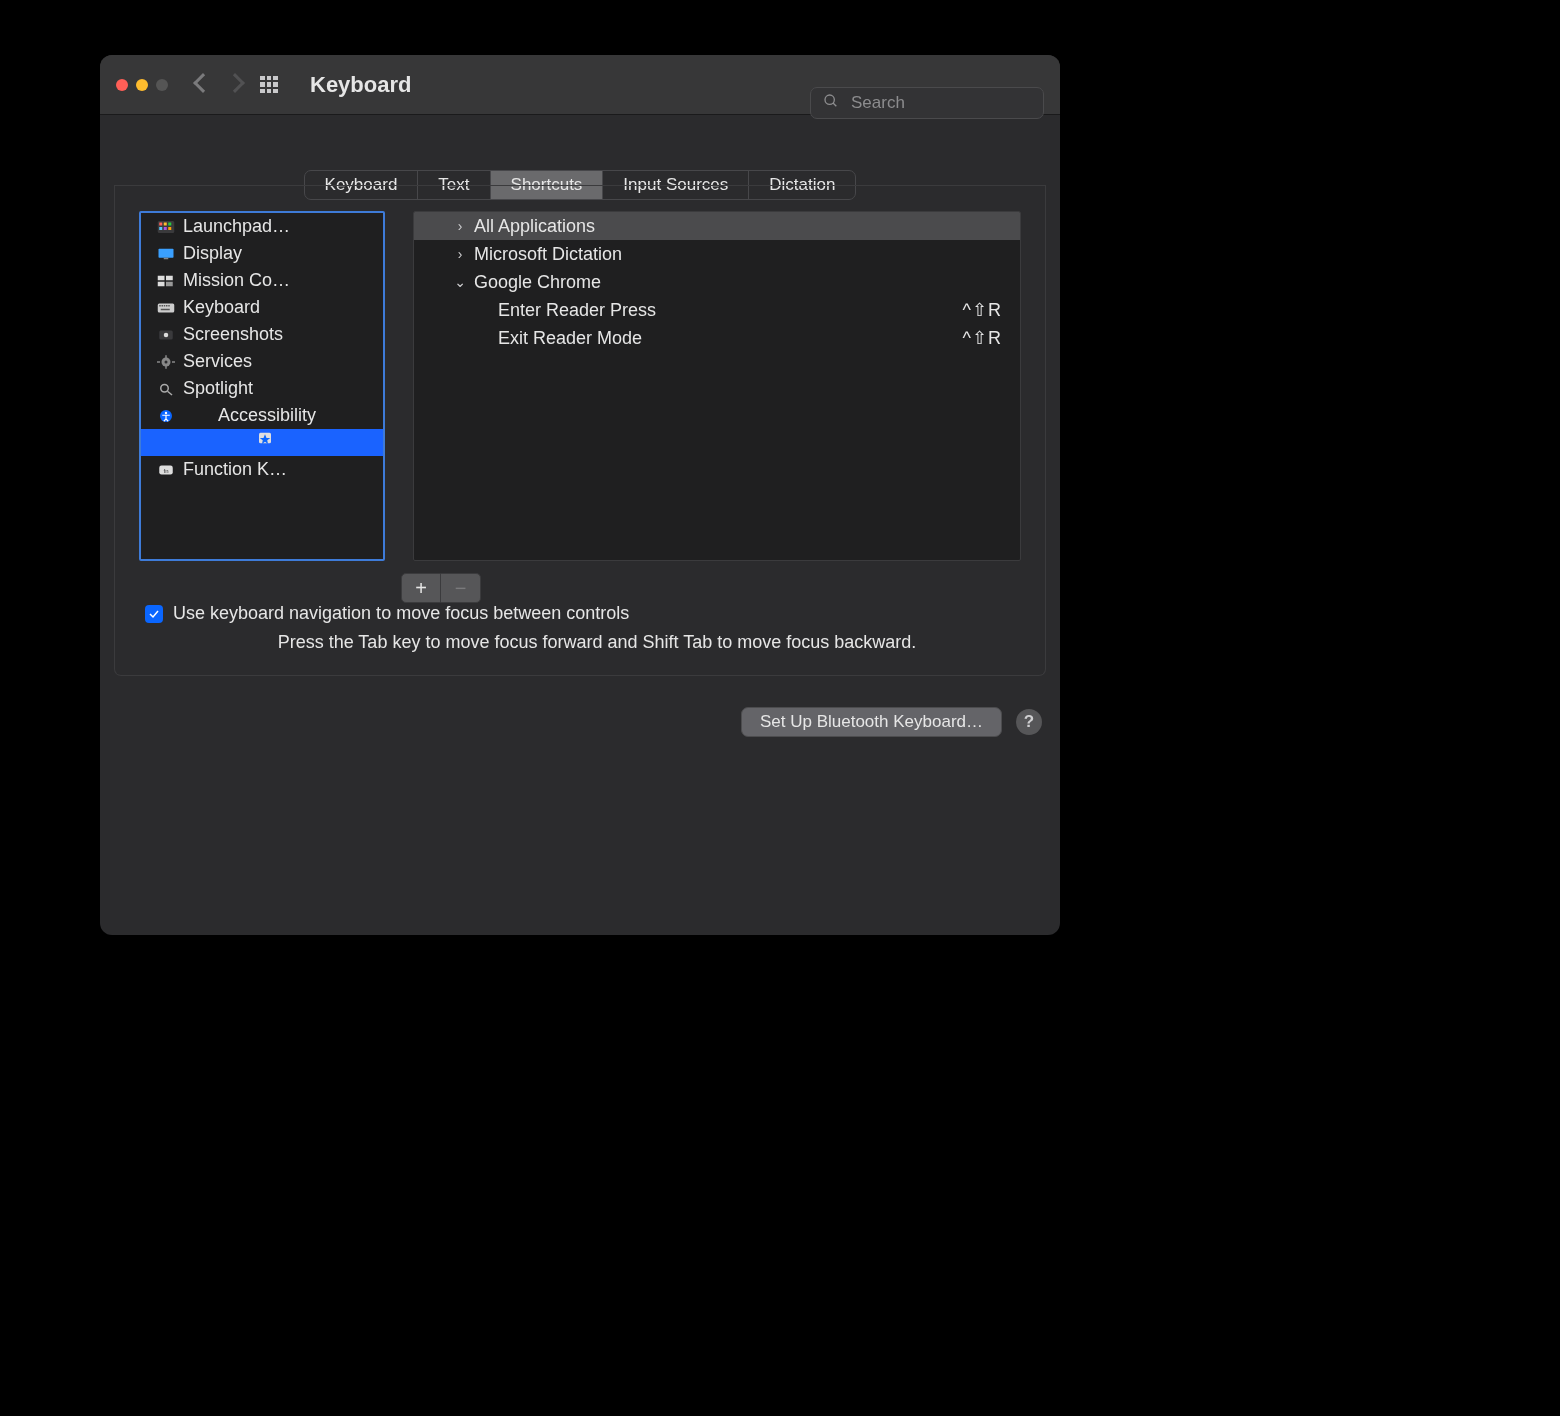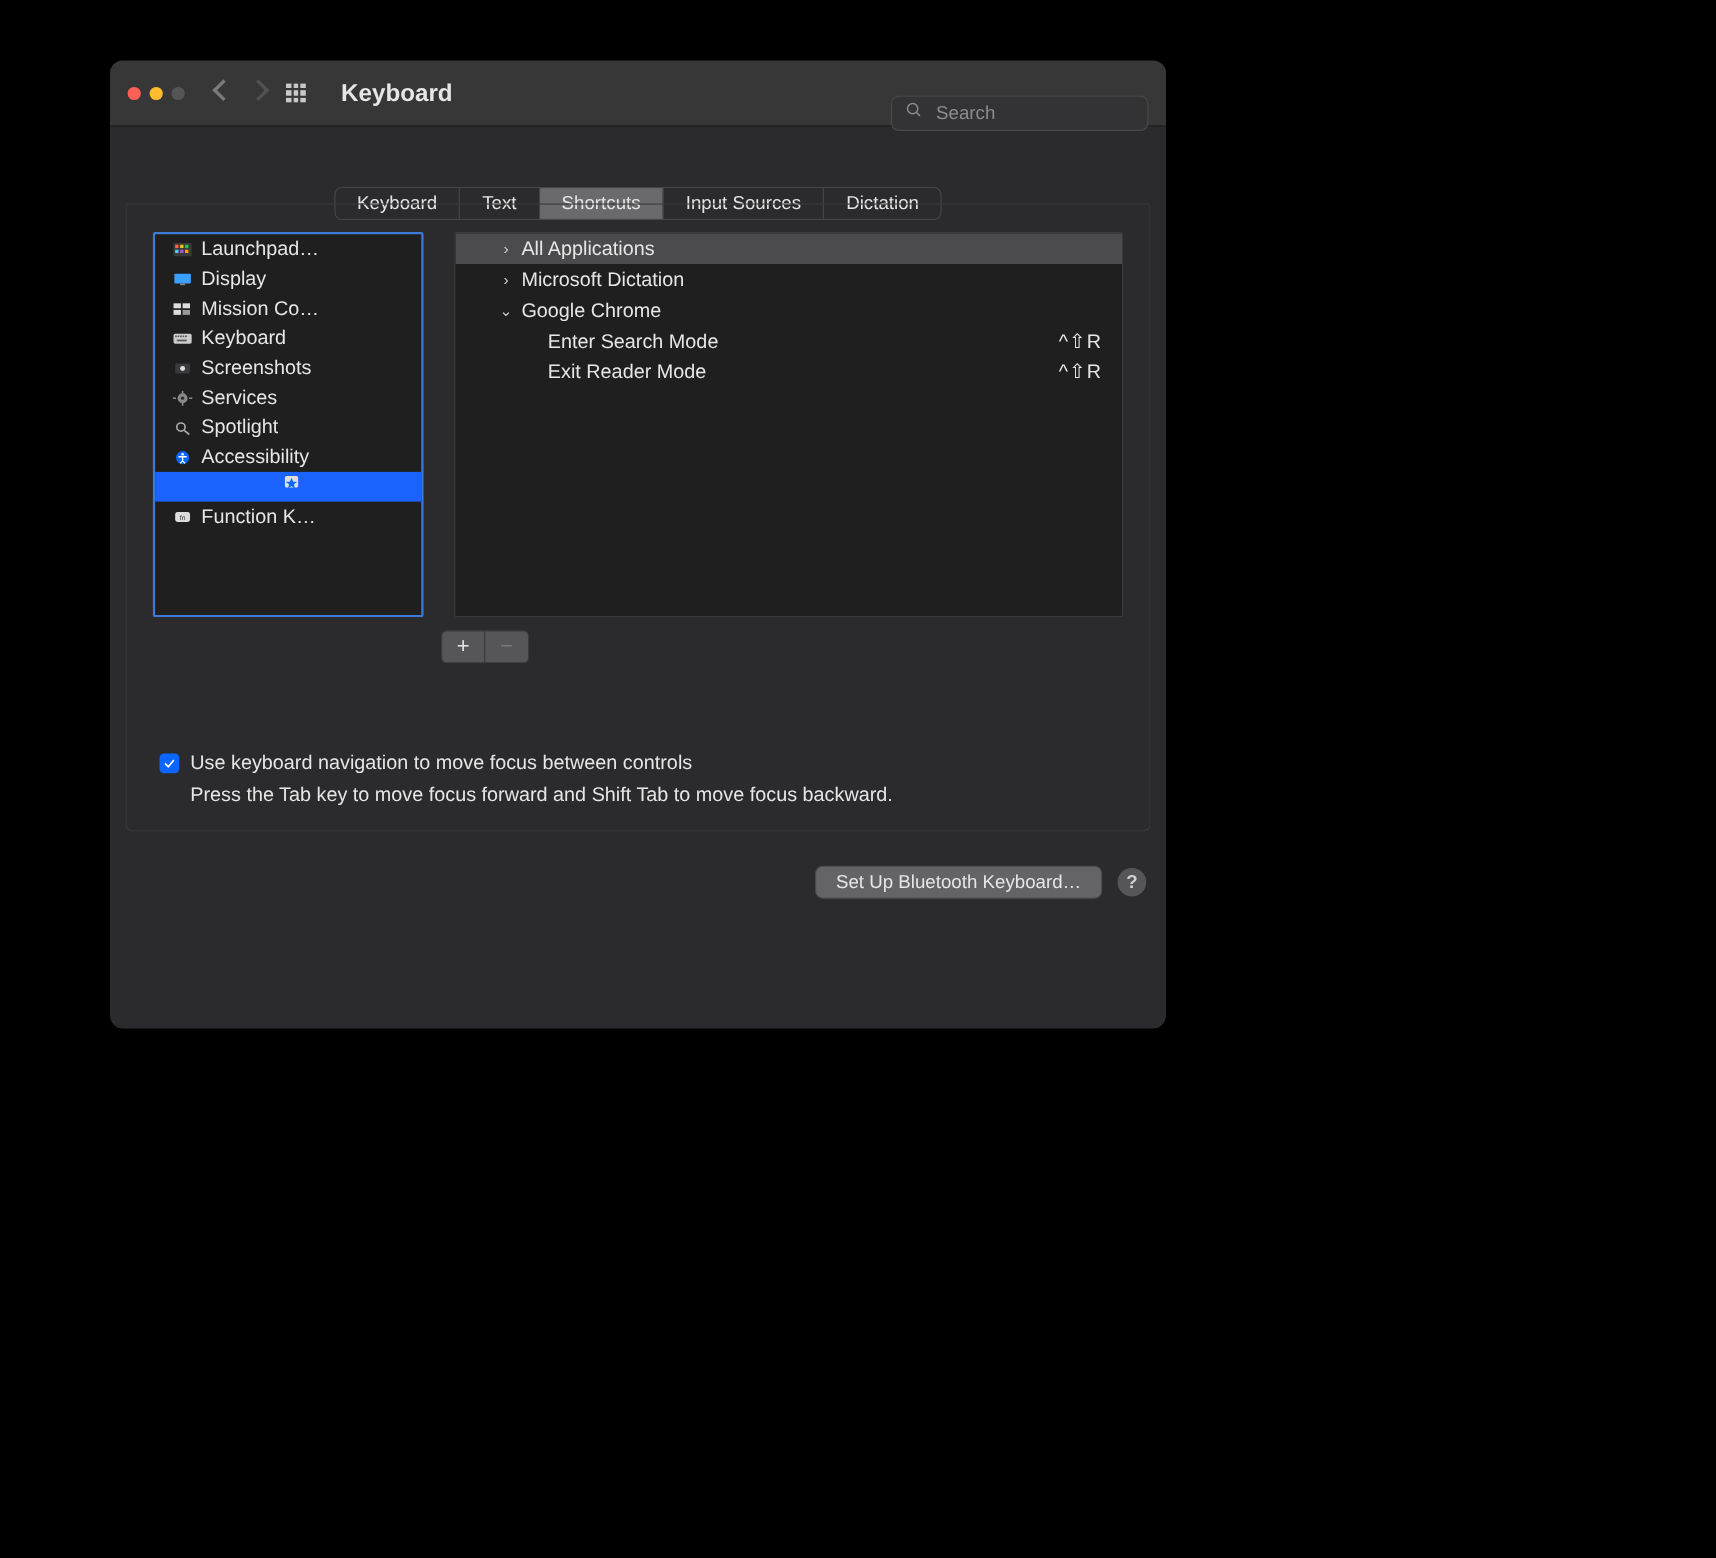--- a/index.html
+++ b/index.html
@@ -96,21 +96,21 @@
   .combo{margin-left:auto;font-size:18px;letter-spacing:1px;}
 
   .addrem{display:flex;margin-top:12px;margin-left:262px;}
   .sq{
     width:40px;height:30px;background:#565658;border:1px solid #3b3b3d;
     display:flex;align-items:center;justify-content:center;color:var(--text);font-size:20px;
   }
   .sq:first-child{border-radius:5px 0 0 5px;}
   .sq:last-child{border-radius:0 5px 5px 0;border-left:none;color:#7a7a7c;}
 
-  .foot{margin-top:80px;padding-left:6px;}
+  .foot{padding-left:6px;text-align:center;}
   .chkrow{display:flex;align-items:center;gap:10px;color:var(--text);font-size:18px;}
   .chk{
     width:18px;height:18px;border-radius:4px;background:#0a66ff;display:flex;
     align-items:center;justify-content:center;flex:0 0 18px;
   }
   .chk svg{width:12px;height:12px;stroke:#fff;stroke-width:3;fill:none;}
   .subtext{color:var(--text);font-size:18px;margin-top:8px;margin-left:28px;}
 
   .bottom{display:flex;align-items:center;gap:14px;padding:16px 18px 18px 18px;justify-content:flex-end;}
   .btn{
@@ -256,21 +256,21 @@
               <span style="overflow: hidden; text-overflow: ellipsis;">Spotlight</span>
             </div>
             <div class="cat">
               <span class="icn">
                 <svg viewBox="0 0 24 18" xmlns="http://www.w3.org/2000/svg">
                   <circle cx="12" cy="9" r="8" fill="#0a66ff"></circle>
                   <circle cx="12" cy="5" r="1.6" fill="#fff"></circle>
                   <path d="M7 8 L17 8 M12 8 L12 13 M12 13 L9 16 M12 13 L15 16" stroke="#fff" stroke-width="1.6" fill="none"></path>
                 </svg>
               </span>
-              <span style="overflow: hidden; text-overflow: ellipsis;">Accessibility</span>
+              <span style="overflow: hidden; text-overflow: ellipsis; margin-left: 35px;">Accessibility</span>
             </div>
             <div class="cat selected">
               <span class="icn">
                 <svg viewBox="0 0 24 18" xmlns="http://www.w3.org/2000/svg">
                   <rect x="4" y="2" width="16" height="14" rx="2" fill="#dedee0"></rect>
                   <path d="M12 4 L14 9 L19 9 L15 12 L16 17 L12 14 L8 17 L9 12 L5 9 L10 9 Z" fill="#0a66ff"></path>
                 </svg>
               </span>
               <span style="overflow: hidden; text-overflow: ellipsis;">App Shortc…</span>
             </div>
@@ -291,21 +291,21 @@
             </div>
             <div class="drow">
               <span class="disc">›</span>
               <span>Microsoft Dictation</span>
             </div>
             <div class="drow">
               <span class="disc">⌄</span>
               <span>Google Chrome</span>
             </div>
             <div class="drow sub">
-              <span>Enter Search Mode</span>
+              <span>Enter Reader Press</span>
               <span class="combo">^⇧R</span>
             </div>
             <div class="drow sub">
               <span>Exit Reader Mode</span>
               <span class="combo">^⇧R</span>
             </div>
           </div>
       </div>
 
       <div class="addrem">

